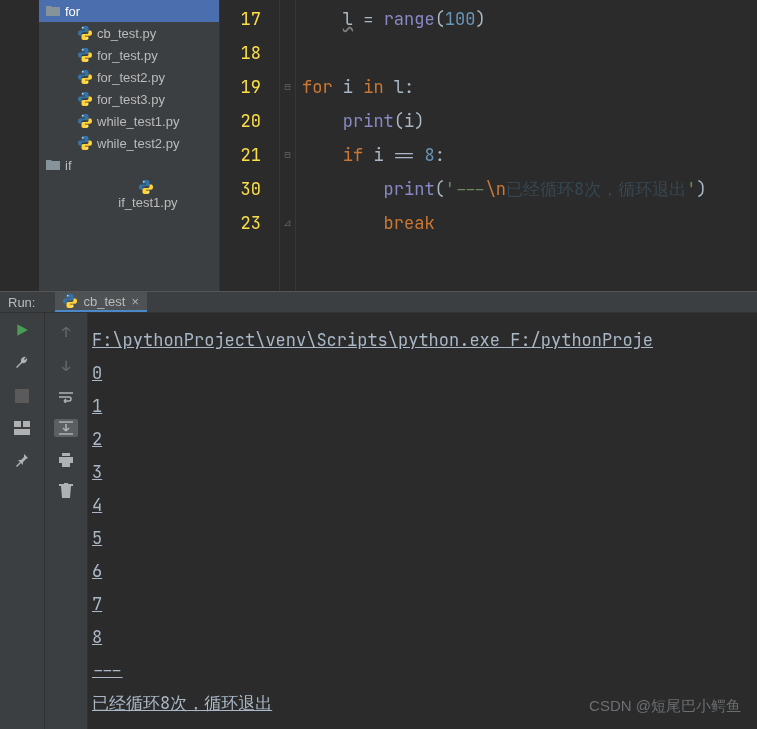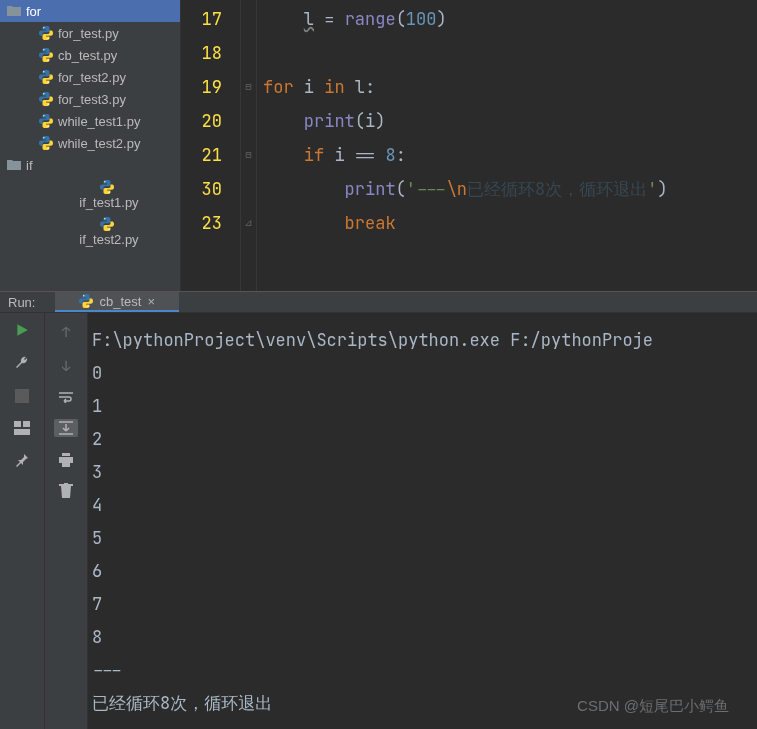--- a/index.html
+++ b/index.html
@@ -11,20 +11,21 @@
       font-size: 14px;
       color: #a9b7c6;
       overflow: hidden;
       display: flex;
       flex-direction: column;
     }
     .top-area {
       display: flex;
       flex: 1;
       min-height: 0;
+      margin-left: 39px;
     }
     .sidebar {
       width: 180px;
       background: #3c3f41;
       color: #bbbbbb;
       overflow: hidden;
       font-family: "Segoe UI", sans-serif;
       font-size: 13px;
     }
     .tree-item {
@@ -96,21 +97,21 @@
       display:flex; align-items:center;
       font-family: "Segoe UI", sans-serif;
       font-size:13px;
       color: #bbbbbb;
       padding-left: 8px;
       border-bottom: 1px solid #323232;
     }
     .run-label { margin-right: 20px;}
     .run-tab {
       display:flex; align-items:center; gap:6px;
-      padding: 0 24px; height:100%;
+      padding: 0 8px; height:100%;
       border-bottom: 2px solid #4a88c7;
       background: #4e5254;
     }
     .run-body {
       flex:1; display:flex;
     }
     .run-toolbar-left {
       width: 44px; background: #3c3f41;
       display:flex; flex-direction:column; align-items:center;
       padding-top:10px; gap:18px;
@@ -124,23 +125,23 @@
       padding-top:10px; gap:16px;
     }
     .run-toolbar-right .tb-icon { color:#afb1b3; cursor:pointer; }
     .run-toolbar-right .tb-icon.active { background:#5c5f61; padding:2px 4px; border-radius:2px;}
     .console {
       flex:1; padding: 10px 4px;
       font-size: 17px; line-height: 2.0;
       color: #a9b7c6;
       position:relative;
     }
-    .console-line { height:33px; }
+    .console-line { height:33px;text-decoration:underline; }
     .watermark {
-      position:absolute; bottom:8px; right:28px;
+      position:absolute; bottom:8px; right:16px;
       color:#6c6f72; font-family:sans-serif; font-size:15px;
     }
     svg { display:block; }
   </style>
 </head>
 <body>
 
 <div class="top-area">
   <div class="sidebar">
     <div class="tree-item folder selected">
@@ -154,32 +155,32 @@
     <div id="files-for">
         <div class="tree-item file">
           <span class="icon">
             <svg width="14" height="14" viewBox="0 0 16 16">
               <path fill="#3573a6" d="M7 0C4 0 4 2 4 2v2h4v1H2S0 5 0 8s2 3 2 3h2V9s0-2 2-2h4s2 0 2-2V2s0-2-3-2H7z"></path>
               <circle cx="5.5" cy="2" r="0.8" fill="#fff"></circle>
               <path fill="#ffd43b" d="M9 16c3 0 3-2 3-2v-2H8v-1h6s2 0 2-3-2-3-2-3h-2v2s0 2-2 2H6s-2 0-2 2v3s0 2 3 2h2z"></path>
               <circle cx="10.5" cy="14" r="0.8" fill="#fff"></circle>
             </svg>
           </span>
+          <span>cb_test.py</span>
+        </div>
+        <div class="tree-item file">
+          <span class="icon">
+            <svg width="14" height="14" viewBox="0 0 16 16">
+              <path fill="#3573a6" d="M7 0C4 0 4 2 4 2v2h4v1H2S0 5 0 8s2 3 2 3h2V9s0-2 2-2h4s2 0 2-2V2s0-2-3-2H7z"></path>
+              <circle cx="5.5" cy="2" r="0.8" fill="#fff"></circle>
+              <path fill="#ffd43b" d="M9 16c3 0 3-2 3-2v-2H8v-1h6s2 0 2-3-2-3-2-3h-2v2s0 2-2 2H6s-2 0-2 2v3s0 2 3 2h2z"></path>
+              <circle cx="10.5" cy="14" r="0.8" fill="#fff"></circle>
+            </svg>
+          </span>
           <span>for_test.py</span>
-        </div>
-        <div class="tree-item file">
-          <span class="icon">
-            <svg width="14" height="14" viewBox="0 0 16 16">
-              <path fill="#3573a6" d="M7 0C4 0 4 2 4 2v2h4v1H2S0 5 0 8s2 3 2 3h2V9s0-2 2-2h4s2 0 2-2V2s0-2-3-2H7z"></path>
-              <circle cx="5.5" cy="2" r="0.8" fill="#fff"></circle>
-              <path fill="#ffd43b" d="M9 16c3 0 3-2 3-2v-2H8v-1h6s2 0 2-3-2-3-2-3h-2v2s0 2-2 2H6s-2 0-2 2v3s0 2 3 2h2z"></path>
-              <circle cx="10.5" cy="14" r="0.8" fill="#fff"></circle>
-            </svg>
-          </span>
-          <span>cb_test.py</span>
         </div>
         <div class="tree-item file">
           <span class="icon">
             <svg width="14" height="14" viewBox="0 0 16 16">
               <path fill="#3573a6" d="M7 0C4 0 4 2 4 2v2h4v1H2S0 5 0 8s2 3 2 3h2V9s0-2 2-2h4s2 0 2-2V2s0-2-3-2H7z"></path>
               <circle cx="5.5" cy="2" r="0.8" fill="#fff"></circle>
               <path fill="#ffd43b" d="M9 16c3 0 3-2 3-2v-2H8v-1h6s2 0 2-3-2-3-2-3h-2v2s0 2-2 2H6s-2 0-2 2v3s0 2 3 2h2z"></path>
               <circle cx="10.5" cy="14" r="0.8" fill="#fff"></circle>
             </svg>
           </span>
@@ -231,31 +232,20 @@
         <div class="tree-item file-if">
           <span class="icon">
             <svg width="14" height="14" viewBox="0 0 16 16">
               <path fill="#3573a6" d="M7 0C4 0 4 2 4 2v2h4v1H2S0 5 0 8s2 3 2 3h2V9s0-2 2-2h4s2 0 2-2V2s0-2-3-2H7z"></path>
               <circle cx="5.5" cy="2" r="0.8" fill="#fff"></circle>
               <path fill="#ffd43b" d="M9 16c3 0 3-2 3-2v-2H8v-1h6s2 0 2-3-2-3-2-3h-2v2s0 2-2 2H6s-2 0-2 2v3s0 2 3 2h2z"></path>
               <circle cx="10.5" cy="14" r="0.8" fill="#fff"></circle>
             </svg>
           </span>
           <span>if_test1.py</span>
-        </div>
-        <div class="tree-item file-if">
-          <span class="icon">
-            <svg width="14" height="14" viewBox="0 0 16 16">
-              <path fill="#3573a6" d="M7 0C4 0 4 2 4 2v2h4v1H2S0 5 0 8s2 3 2 3h2V9s0-2 2-2h4s2 0 2-2V2s0-2-3-2H7z"></path>
-              <circle cx="5.5" cy="2" r="0.8" fill="#fff"></circle>
-              <path fill="#ffd43b" d="M9 16c3 0 3-2 3-2v-2H8v-1h6s2 0 2-3-2-3-2-3h-2v2s0 2-2 2H6s-2 0-2 2v3s0 2 3 2h2z"></path>
-              <circle cx="10.5" cy="14" r="0.8" fill="#fff"></circle>
-            </svg>
-          </span>
-          <span>if_test2.py</span>
         </div>
       </div>
   </div>
 
   <div class="editor">
     <div class="gutter" id="gutter">
         <div class="gutter-line">17</div>
         <div class="gutter-line">18</div>
         <div class="gutter-line">19</div>
         <div class="gutter-line">20</div>

